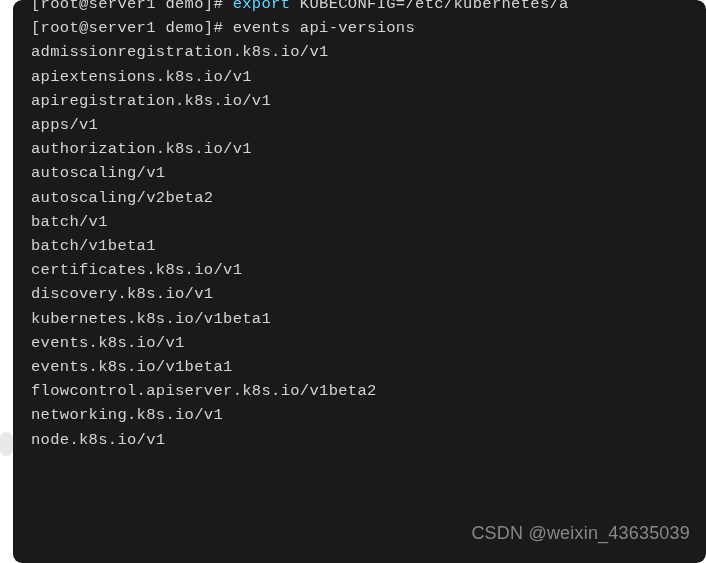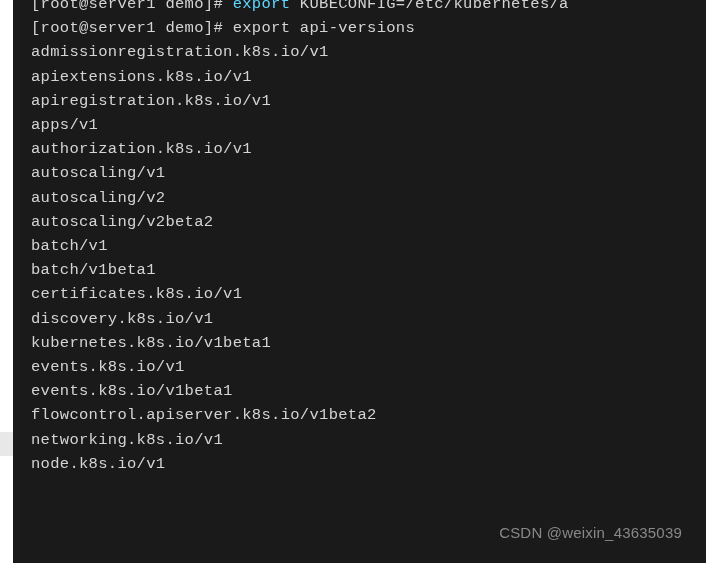--- a/index.html
+++ b/index.html
@@ -1,18 +1,19 @@
 <!DOCTYPE html>
 <html><head>
   <meta charset="utf-8">
   <style>
     * {
       margin: 0;
       padding: 0;
       box-sizing: border-box;
+      border-radius: 9px;
     }
     body {
       background: #ffffff;
       font-family: 'Consolas', 'Monaco', 'Courier New', monospace;
       width: 706px;
       height: 563px;
       overflow: hidden;
       position: relative;
     }
     .terminal {
@@ -40,23 +41,23 @@
     .export-word {
       color: #5fd7ff;
     }
     .prompt-line {
       white-space: pre;
       color: #d4d4d4;
     }
     .watermark {
       position: absolute;
       bottom: 18px;
-      right: 24px;
+      right: 16px;
       color: #888888;
-      font-size: 15px;
+      font-size: 18px;
       font-family: -apple-system, BlinkMacSystemFont, 'Segoe UI', Arial, sans-serif;
       letter-spacing: 0.2px;
       margin-top: 12px;
     }
     .left-margin {
       position: absolute;
       left: 0;
       top: 0;
       width: 13px;
       height: 563px;
@@ -72,28 +73,27 @@
     }
   </style>
 </head>
 <body>
 
 <div class="left-margin"></div>
 <div class="scroll-hint"></div>
 
 <div class="terminal">
   <div class="partial-top"><span>[root@server1 demo]# </span><span class="export-word">export</span><span> KUBECONFIG=/etc/kubernetes/a</span></div>
-  <div class="prompt-line"><span>[root@server1 demo]# </span><span>export api-versions</span></div>
+  <div class="prompt-line"><span>[root@server1 demo]# </span><span>events api-versions</span></div>
   <div class="line">admissionregistration.k8s.io/v1</div>
   <div class="line">apiextensions.k8s.io/v1</div>
   <div class="line">apiregistration.k8s.io/v1</div>
   <div class="line">apps/v1</div>
   <div class="line">authorization.k8s.io/v1</div>
   <div class="line">autoscaling/v1</div>
-  <div class="line">autoscaling/v2</div>
   <div class="line">autoscaling/v2beta2</div>
   <div class="line">batch/v1</div>
   <div class="line">batch/v1beta1</div>
   <div class="line">certificates.k8s.io/v1</div>
   <div class="line">discovery.k8s.io/v1</div>
   <div class="line">kubernetes.k8s.io/v1beta1</div>
   <div class="line">events.k8s.io/v1</div>
   <div class="line">events.k8s.io/v1beta1</div>
   <div class="line">flowcontrol.apiserver.k8s.io/v1beta2</div>
   <div class="line">networking.k8s.io/v1</div>

